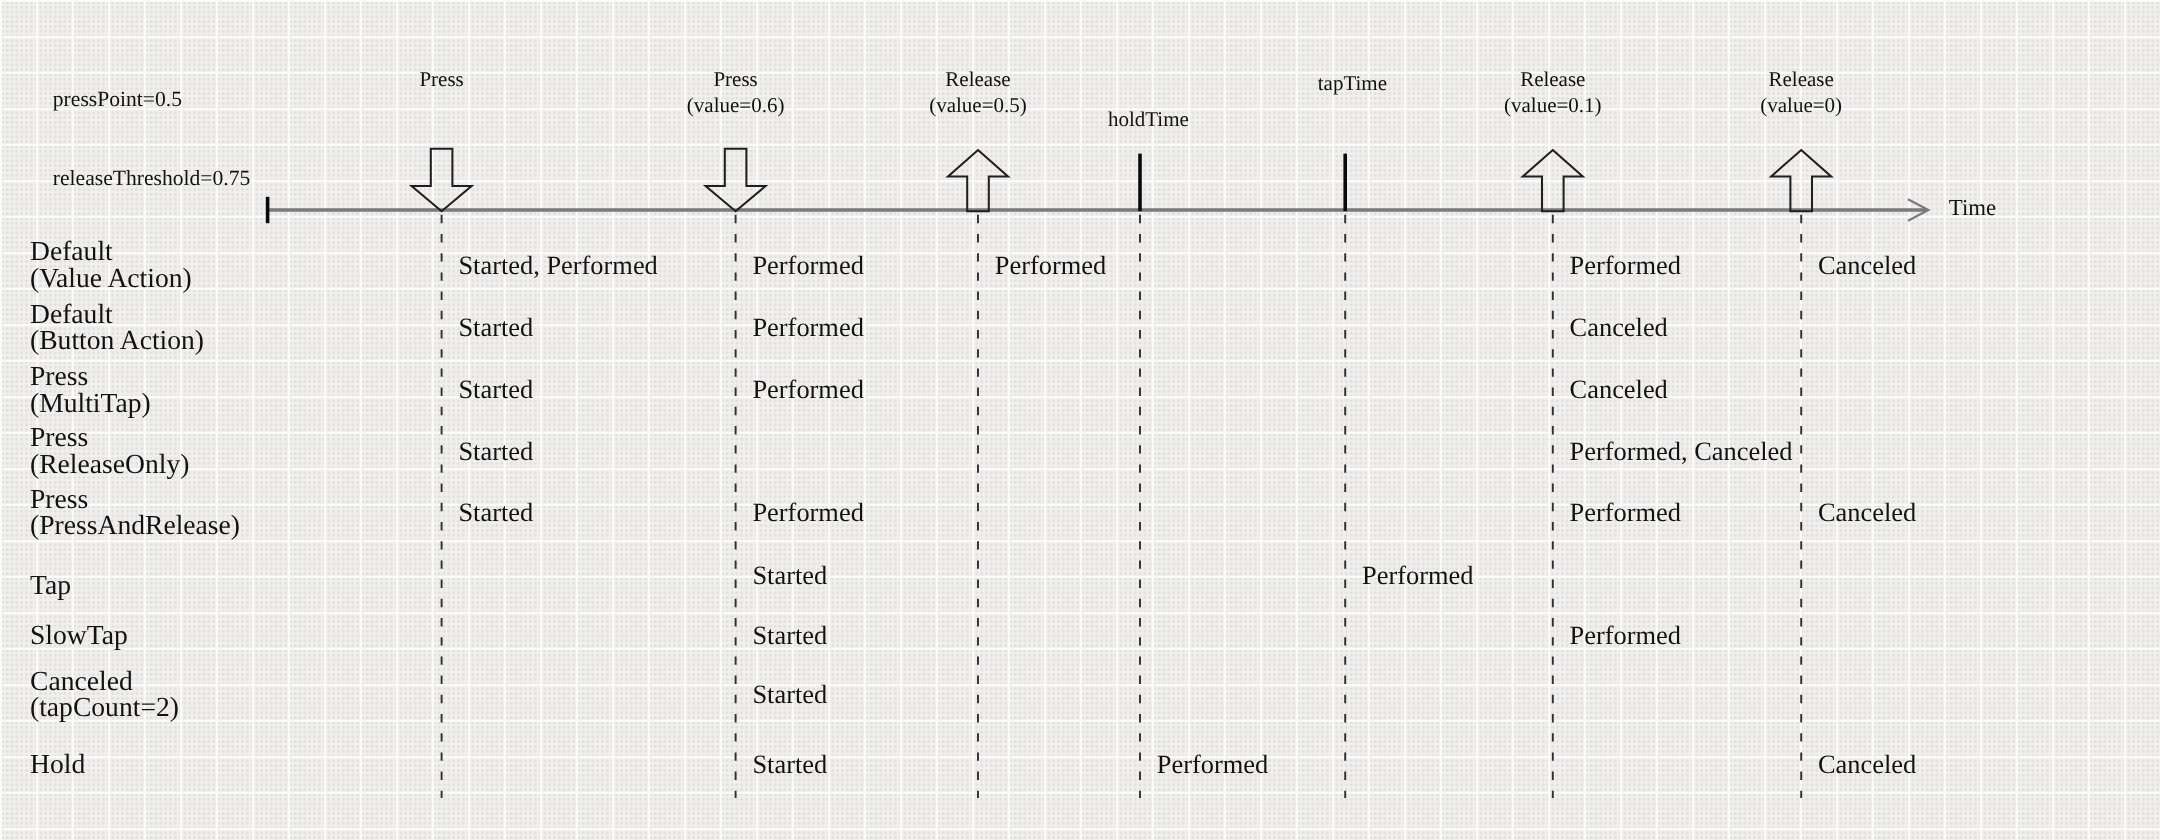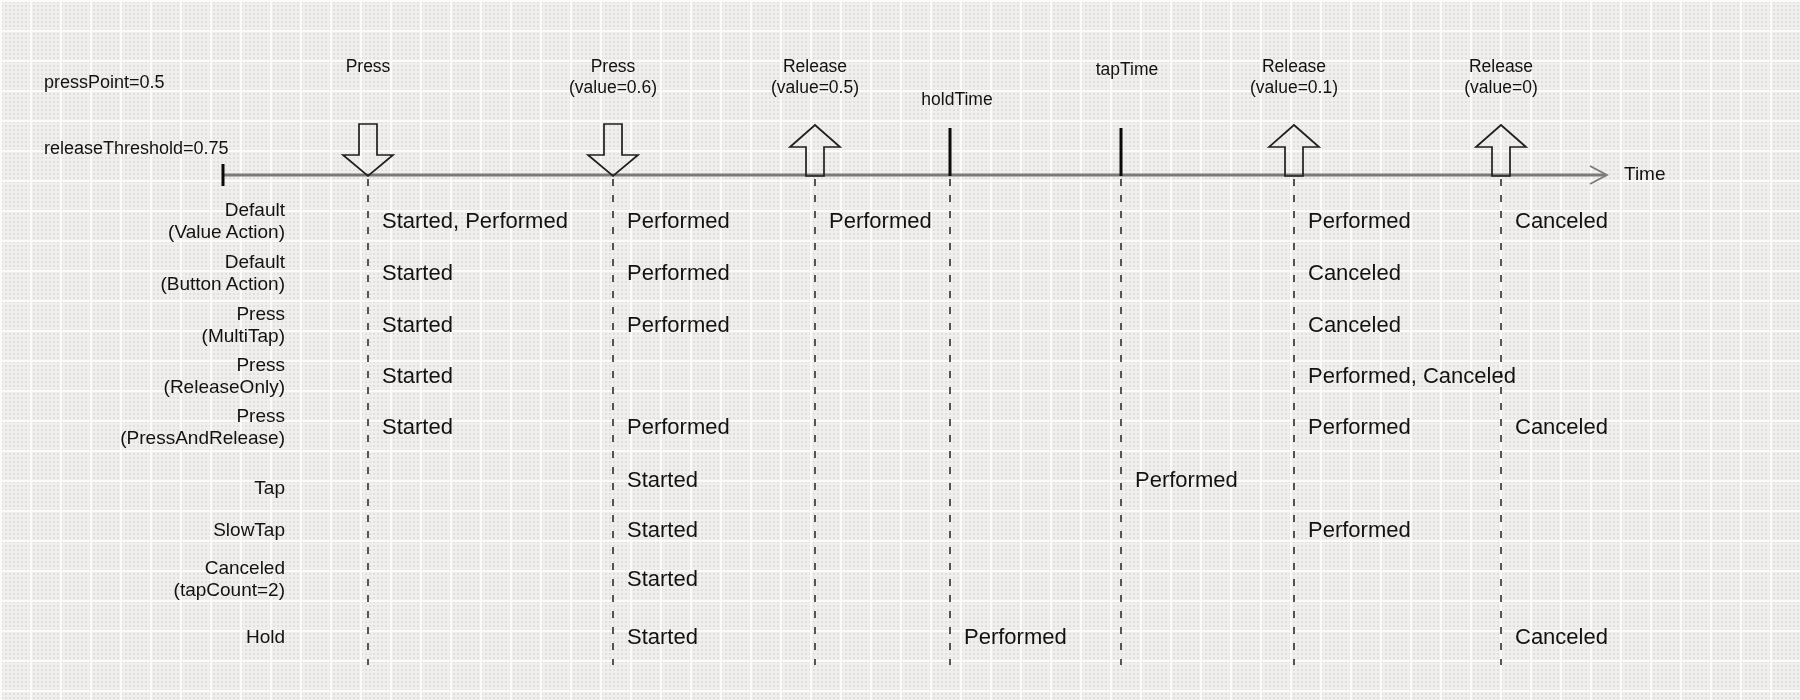--- a/index.html
+++ b/index.html
@@ -1,20 +1,20 @@
 <!DOCTYPE html>
 <html><head>
 <meta charset="utf-8">
 <style>
   html,body{margin:0;padding:0;background:#e8e8e8;}
   #stage{
     position:relative;
     width:1800px;height:700px;
     overflow:hidden;
-    font-family:Liberation Sans, sans-serif;
+    font-family:Liberation Serif, serif;
     color:#121212;
     background-color:#f0efee;
     background-image:
       linear-gradient(to right, #fafaf8 2px, transparent 2px),
       linear-gradient(to bottom, #fafaf8 2px, transparent 2px),
       radial-gradient(circle, #e0dfdd 1px, transparent 1.2px);
     background-size: 30px 30px, 30px 30px, 4px 4px;
   }
   .config{
     position:absolute;left:44px;top:27px;
@@ -24,21 +24,21 @@
     position:absolute;left:1624px;top:163px;
     font-size:19px;
   }
   .event-label{
     position:absolute;width:240px;margin-left:-120px;
     text-align:center;font-size:17.5px;line-height:21px;
     white-space:nowrap;
   }
   .row-label{
     position:absolute;left:25px;width:260px;
-    text-align:right;font-size:19px;line-height:22px;
+    text-align:left;font-size:23px;line-height:22px;
     transform:translateY(-50%);
   }
   .row-cell{
     position:absolute;
     font-size:22px;line-height:22px;white-space:nowrap;
     transform:translateY(-50%);
   }
   #vector-layer{position:absolute;left:0;top:0;}
 </style>
 </head>

